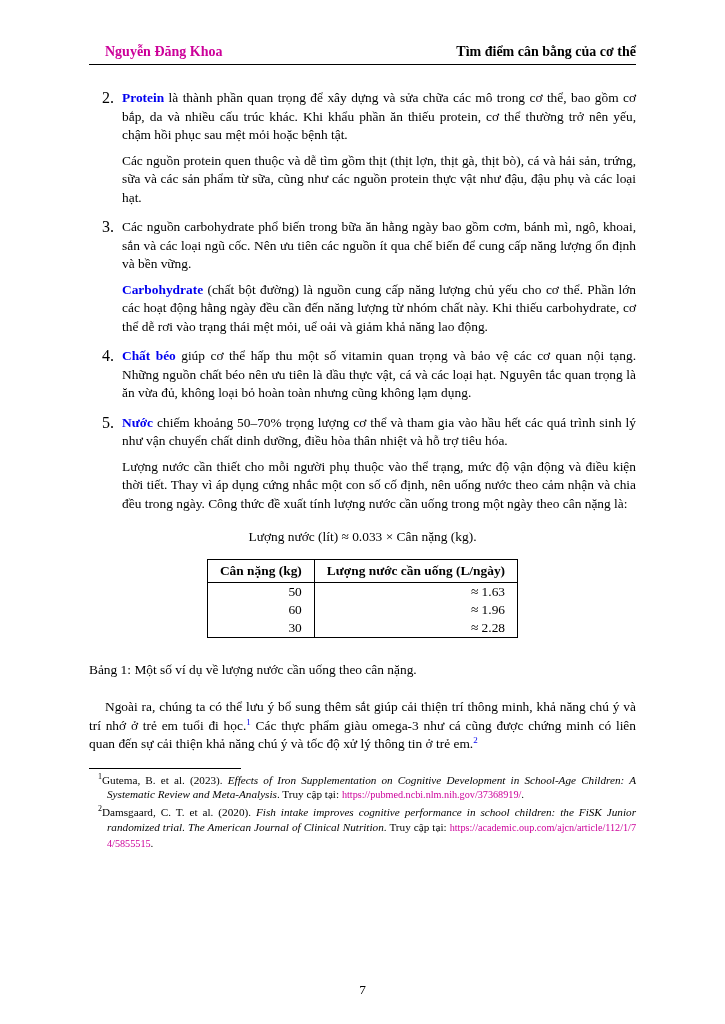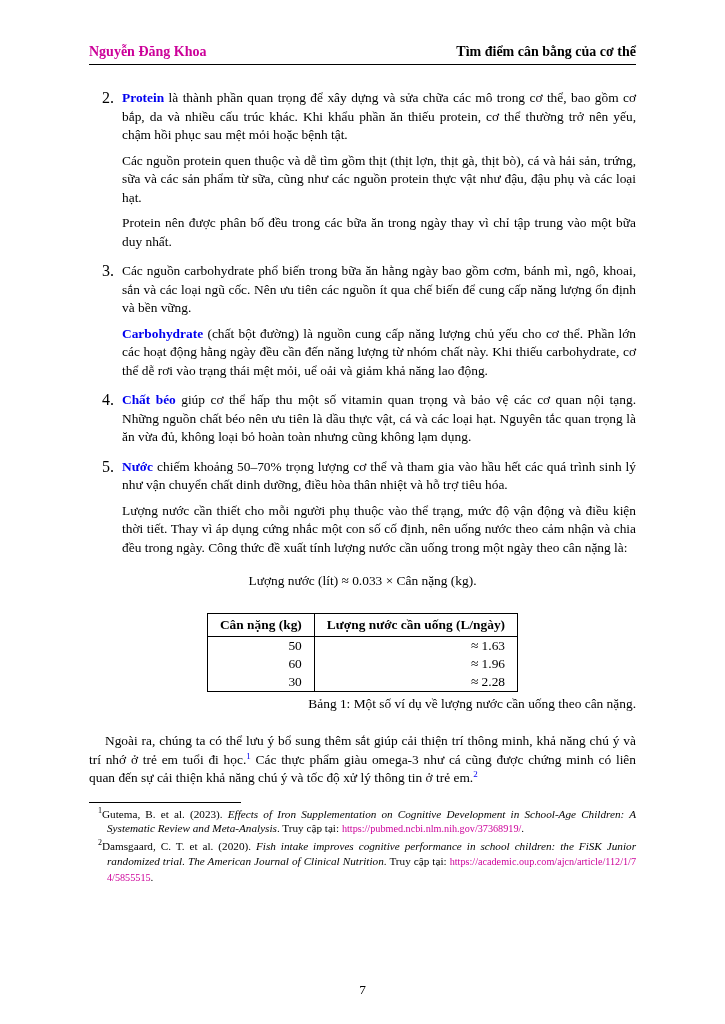--- a/index.html
+++ b/index.html
@@ -19,38 +19,38 @@
   .content{
     padding:44px 89px 0 89px;
   }
   
   .hdr{
     display:flex;justify-content:space-between;align-items:baseline;
     border-bottom:1.3px solid #000;
     padding-bottom:4px;
     font-size:14px;font-weight:bold;
   }
-  .hdr .author{color:var(--magenta);}
+  .hdr .author{color:var(--magenta);margin-left:16px;}
   .hdr .doc-title{color:#000;}
   
   .list{margin-top:24px;}
   .list-item{position:relative;padding-left:33px;margin-bottom:11px;}
   .item-number{position:absolute;left:13px;top:0;}
   .para{
     margin:0 0 7px 0;
     text-align:justify;
     font-size:13.4px;line-height:18.5px;
   }
   .para:last-child{margin-bottom:0;}
   .term{font-weight:bold;color:var(--blue);}
   
   .formula{
     text-align:center;
     font-size:13.4px;
-    margin:16px 0 24px 0;
+    margin:16px 0 14px 0;
   }
   
   table.water{
     border-collapse:collapse;
     margin:6px auto 0 auto;
     font-size:13.4px;
     border:1.3px solid #000;
   }
   table.water th{
     border:1.3px solid #000;
@@ -58,23 +58,23 @@
     padding:3px 12px;
     text-align:right;
   }
   table.water td{
     border-left:1.3px solid #000;
     border-right:1.3px solid #000;
     padding:1px 12px;
     text-align:right;
   }
   .caption{
-    text-align:right;
-    font-size:13.4px;
-    margin-top:4px;
+    text-align:left;
+    font-size:13.4px;
+    margin-top:24px;
   }
   
   .closing{
     margin-top:20px;
     text-indent:16px;
     text-align:justify;
     font-size:13.4px;line-height:18.5px;
   }
   sup.fnref{
     font-size:9px;
@@ -124,21 +124,20 @@
       <span class="doc-title">Tìm điểm cân bằng của cơ thể</span>
     </div>
 
     <div class="list">
 
       <div class="list-item">
         <span class="item-number">2.</span>
         <div class="item-body">
           <p class="para"><span class="term">Protein</span><span> là thành phần quan trọng để xây dựng và sửa chữa các mô trong cơ thể, bao gồm cơ bắp, da và nhiều cấu trúc khác. Khi khẩu phần ăn thiếu protein, cơ thể thường trở nên yếu, chậm hồi phục sau mệt mỏi hoặc bệnh tật.</span></p>
           <p class="para">Các nguồn protein quen thuộc và dễ tìm gồm thịt (thịt lợn, thịt gà, thịt bò), cá và hải sản, trứng, sữa và các sản phẩm từ sữa, cũng như các nguồn protein thực vật như đậu, đậu phụ và các loại hạt.</p>
-          <p class="para">Protein nên được phân bố đều trong các bữa ăn trong ngày thay vì chỉ tập trung vào một bữa duy nhất.</p>
         </div>
       </div>
 
       <div class="list-item">
         <span class="item-number">3.</span>
         <div class="item-body">
           <p class="para">Các nguồn carbohydrate phổ biến trong bữa ăn hằng ngày bao gồm cơm, bánh mì, ngô, khoai, sắn và các loại ngũ cốc. Nên ưu tiên các nguồn ít qua chế biến để cung cấp năng lượng ổn định và bền vững.</p>
           <p class="para"><span class="term">Carbohydrate</span><span> (chất bột đường) là nguồn cung cấp năng lượng chủ yếu cho cơ thể. Phần lớn các hoạt động hằng ngày đều cần đến năng lượng từ nhóm chất này. Khi thiếu carbohydrate, cơ thể dễ rơi vào trạng thái mệt mỏi, uể oải và giảm khả năng lao động.</span></p>
         </div>
       </div>

